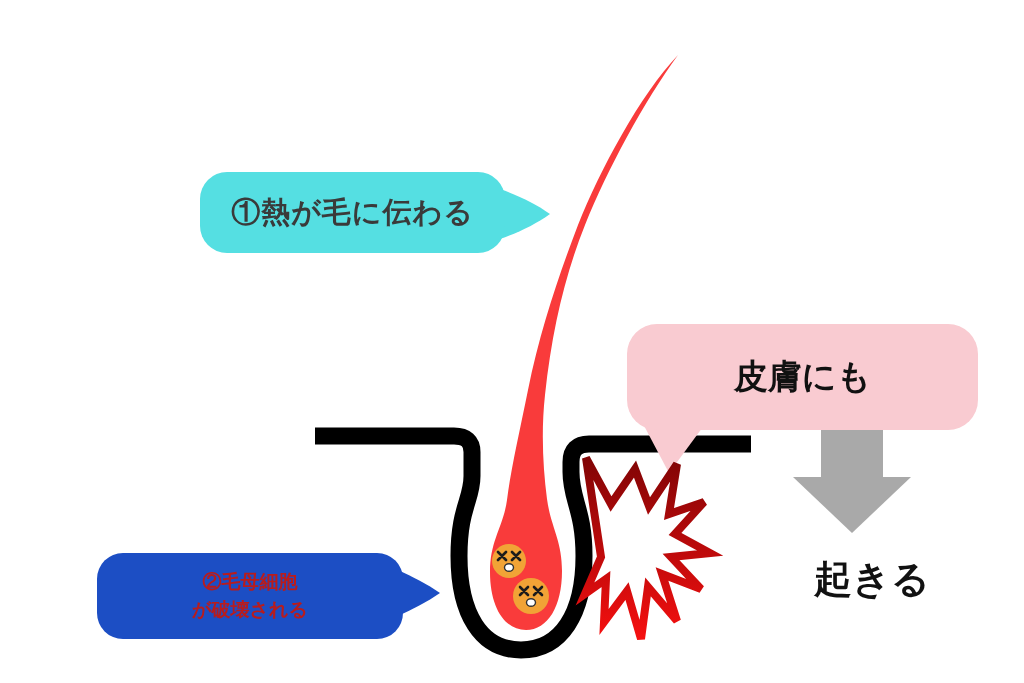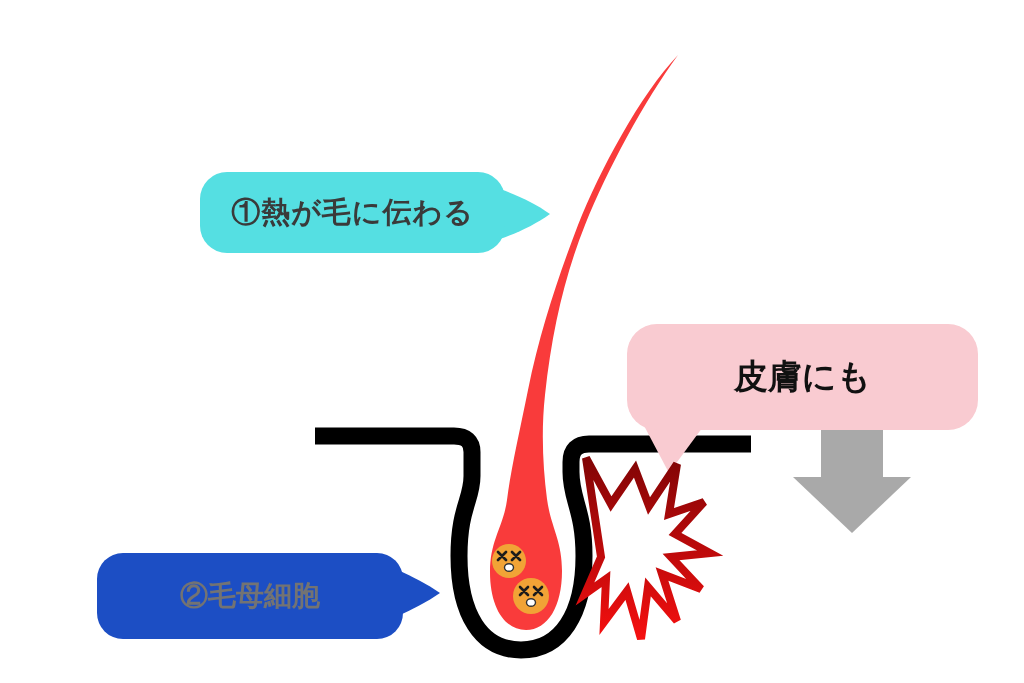--- a/index.html
+++ b/index.html
@@ -20,21 +20,21 @@
     justify-content: center;
     text-align: center;
     pointer-events: none;
   }
   .heat-label {
     left: 200px; top: 172px; width: 305px; height: 81px;
     font-size: 29px; font-weight: 600; color: #3a3a3a; letter-spacing: 1px;
   }
   .matrix-label {
     left: 97px; top: 553px; width: 306px; height: 86px;
-    font-size: 28px; font-weight: 600; color: #737373; line-height: 1.45;
+    font-size: 19px; font-weight: 600; color: #b91c1c; line-height: 1.45;
   }
   .skin-label {
     left: 627px; top: 324px; width: 351px; height: 106px;
     font-size: 34px; font-weight: 700; color: #111111; line-height: 1.15; gap: 15px;
   }
   .result-label {
     left: 712px; top: 536px; width: 320px; height: 87px;
     font-size: 38px; font-weight: 700; color: #111111; line-height: 1.12;
   }
 </style>
@@ -106,22 +106,24 @@
       <rect x="97" y="553" width="306" height="86" rx="26" fill="#1C4EC4"></rect>
     </g>
   </svg>
 
   <div class="label heat-label">
     <span>①熱が毛に伝わる</span>
   </div>
 
   <div class="label matrix-label">
     <span>②毛母細胞</span>
+    <span>が破壊される</span>
   </div>
 
   <div class="label skin-label">
     <span>皮膚にも</span>
   </div>
 
   <div class="label result-label">
+    <span>起きる</span>
   </div>
 
 </div>
 
 </body></html>

